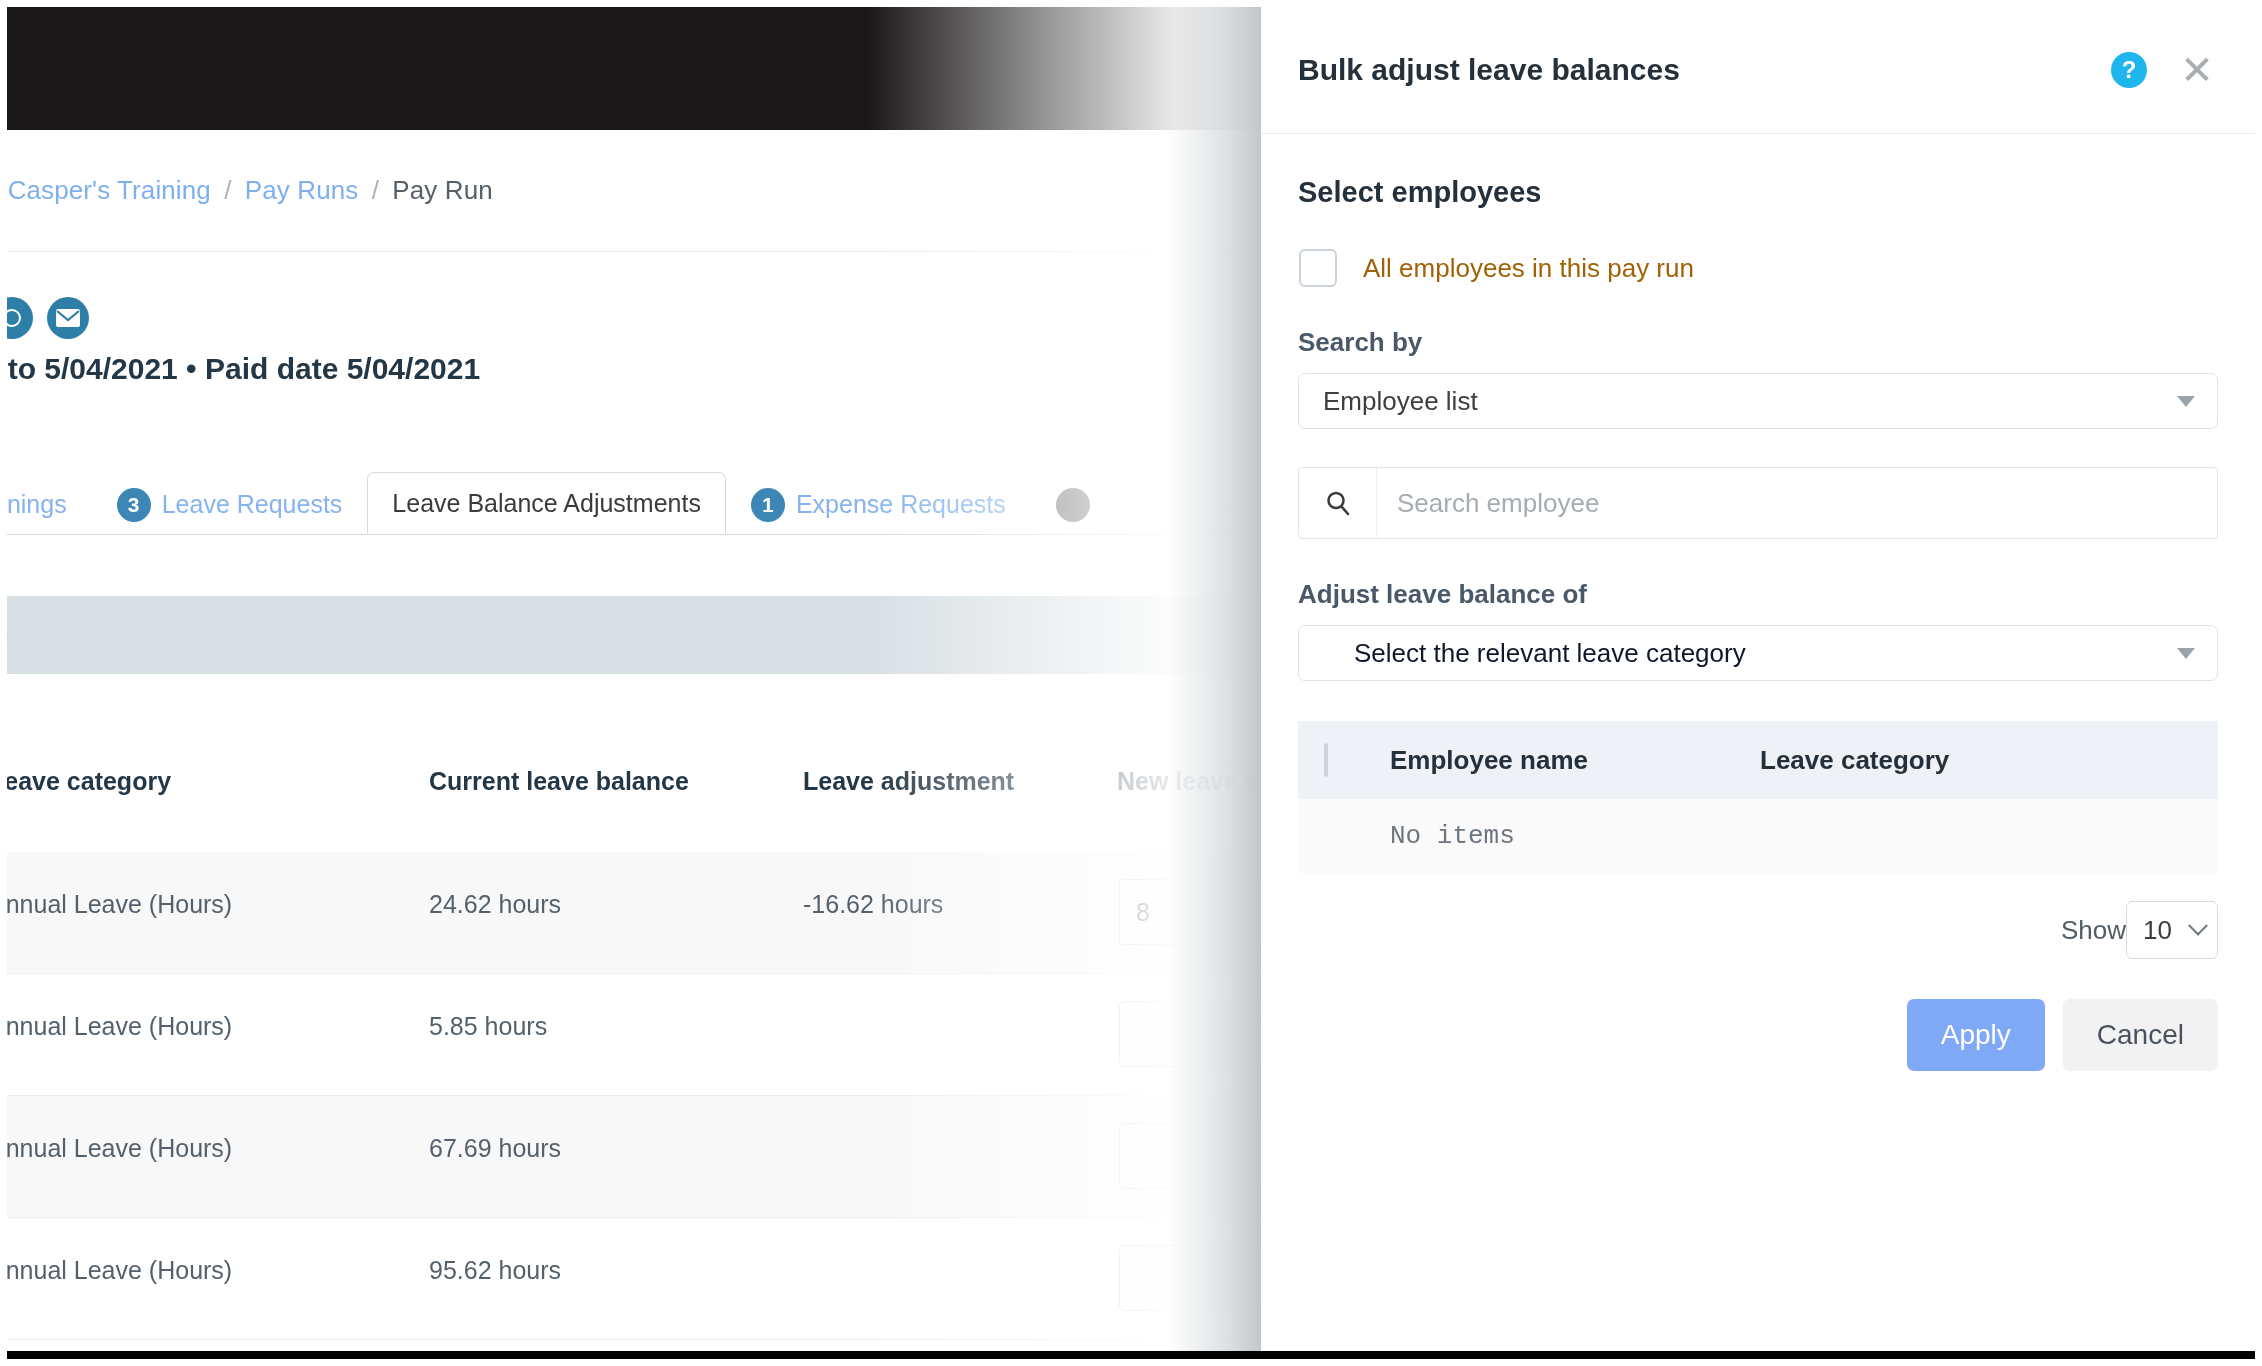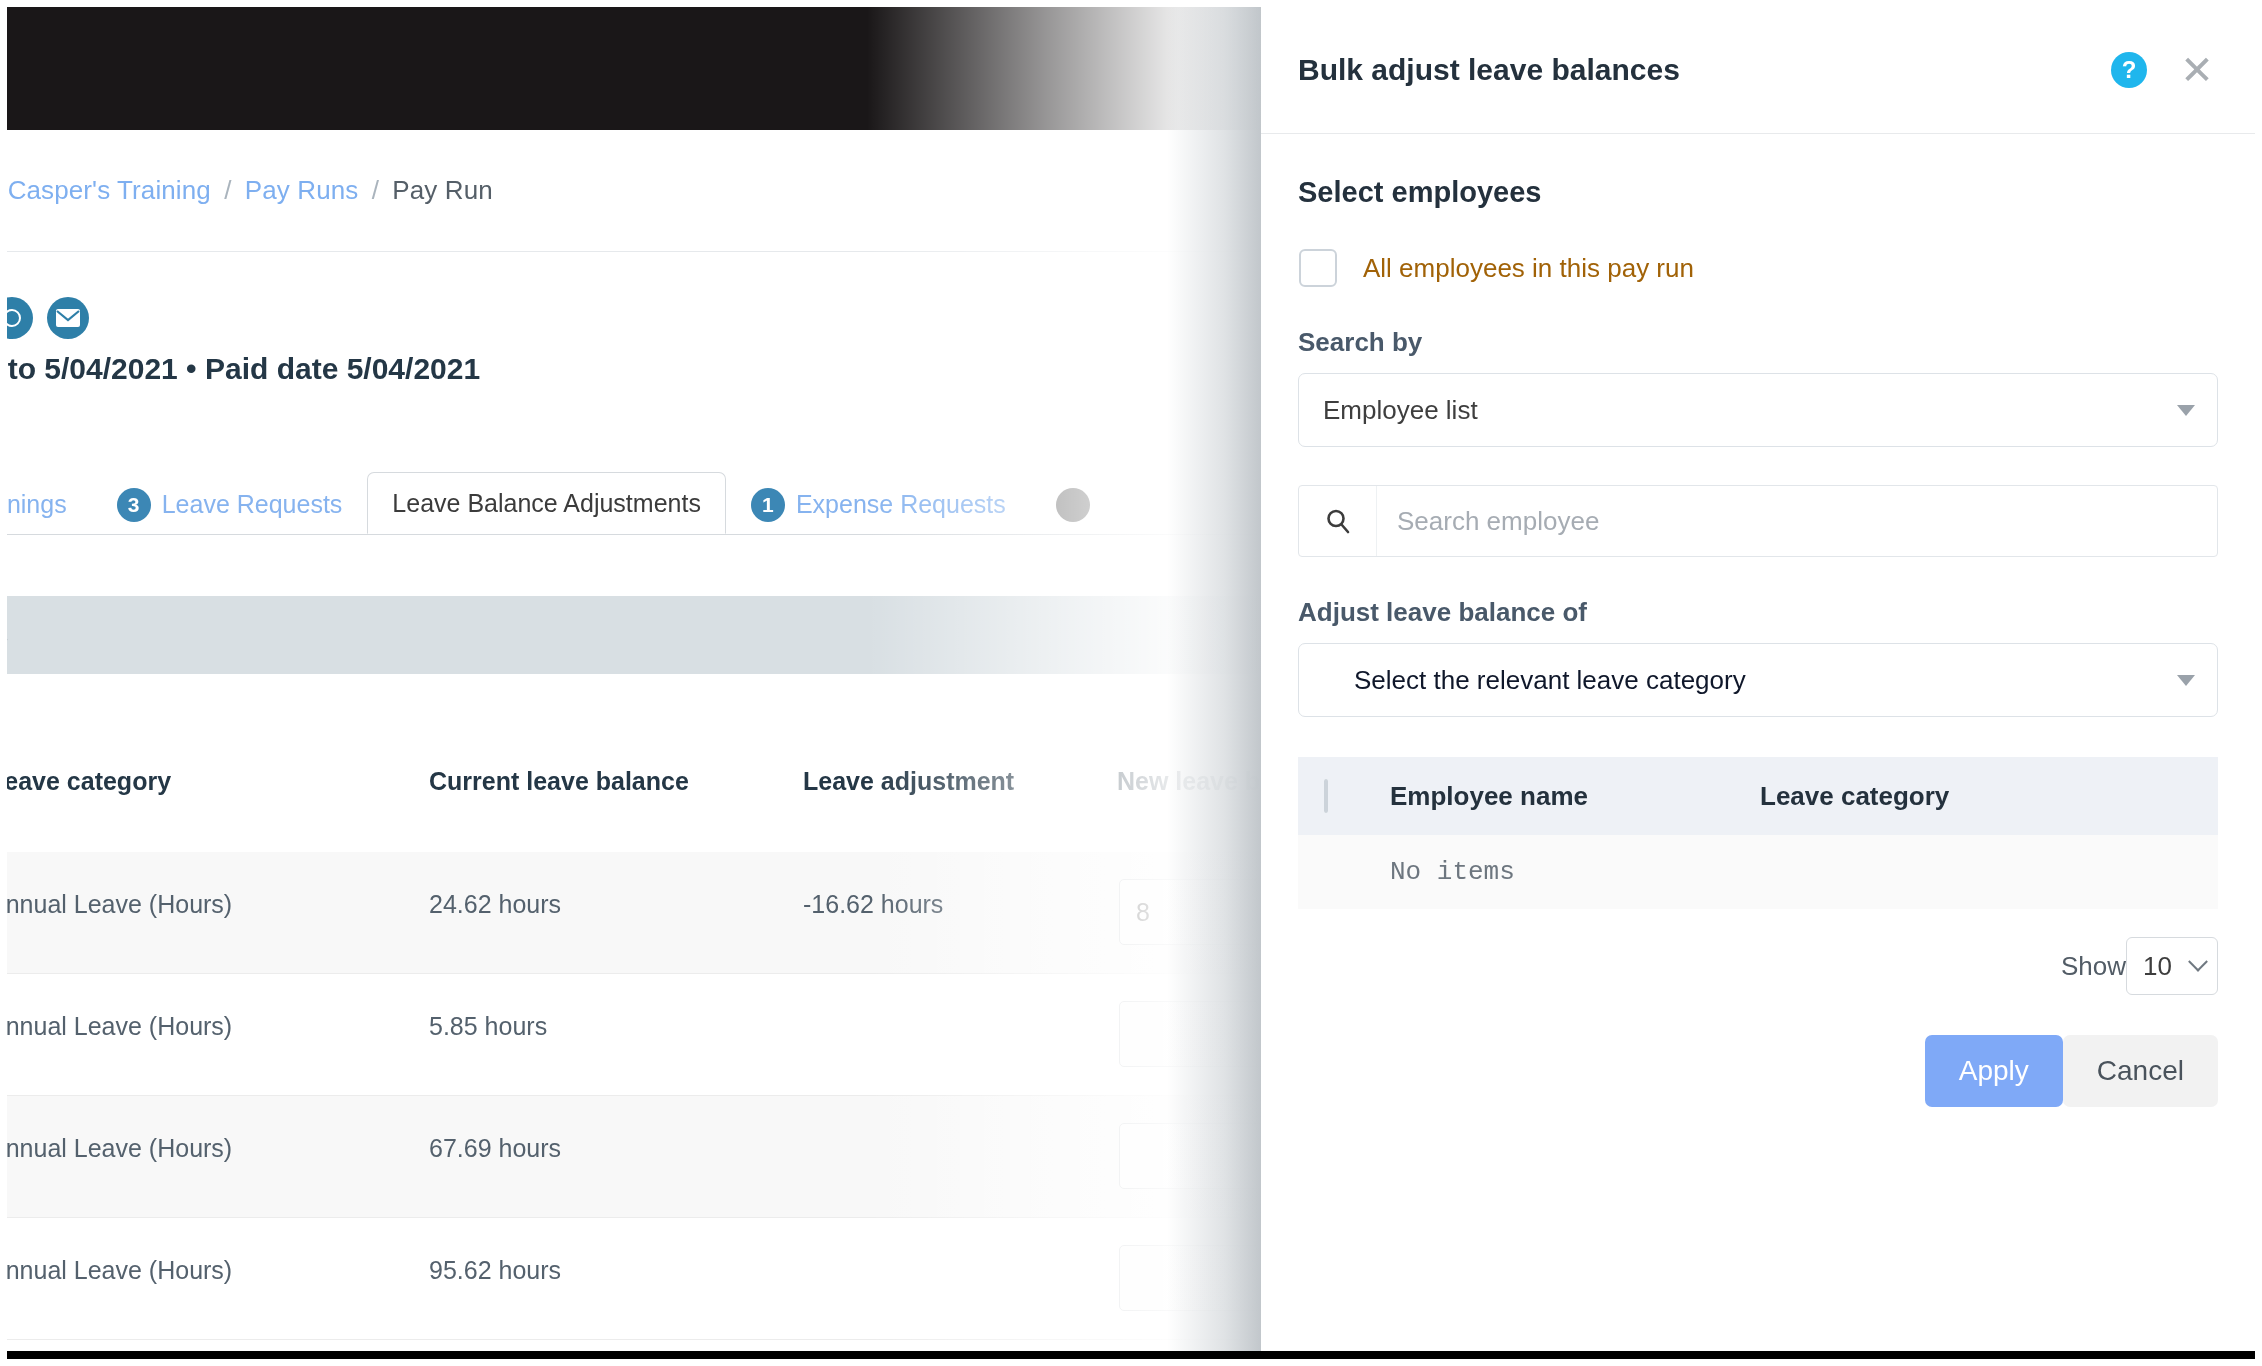--- a/index.html
+++ b/index.html
@@ -321,21 +321,21 @@
 
   .field-label {
     margin-top: 40px;
     font-size: 26px;
     font-weight: bold;
     color: #49596a;
   }
 
   .select-box {
     margin-top: 15px;
-    height: 74px;
+    height: 56px;
     border: 1px solid #dde2e7;
     border-radius: 7px;
     background: #ffffff;
     display: flex;
     align-items: center;
     padding: 0 22px 0 24px;
   }
   .select-value {
     flex: 1;
     font-size: 26px;
@@ -433,20 +433,21 @@
     border-right: 2.5px solid #6f7880;
     border-bottom: 2.5px solid #6f7880;
     transform: rotate(45deg) translate(-3px,-3px);
   }
 
   .btn-row {
     margin-top: 40px;
     display: flex;
     align-items: center;
     justify-content: flex-end;
+    gap: 18px;
   }
   .btn {
     height: 72px;
     border-radius: 7px;
     font-size: 28px;
     display: flex;
     align-items: center;
     justify-content: center;
     padding: 0 34px;
     border: none;

